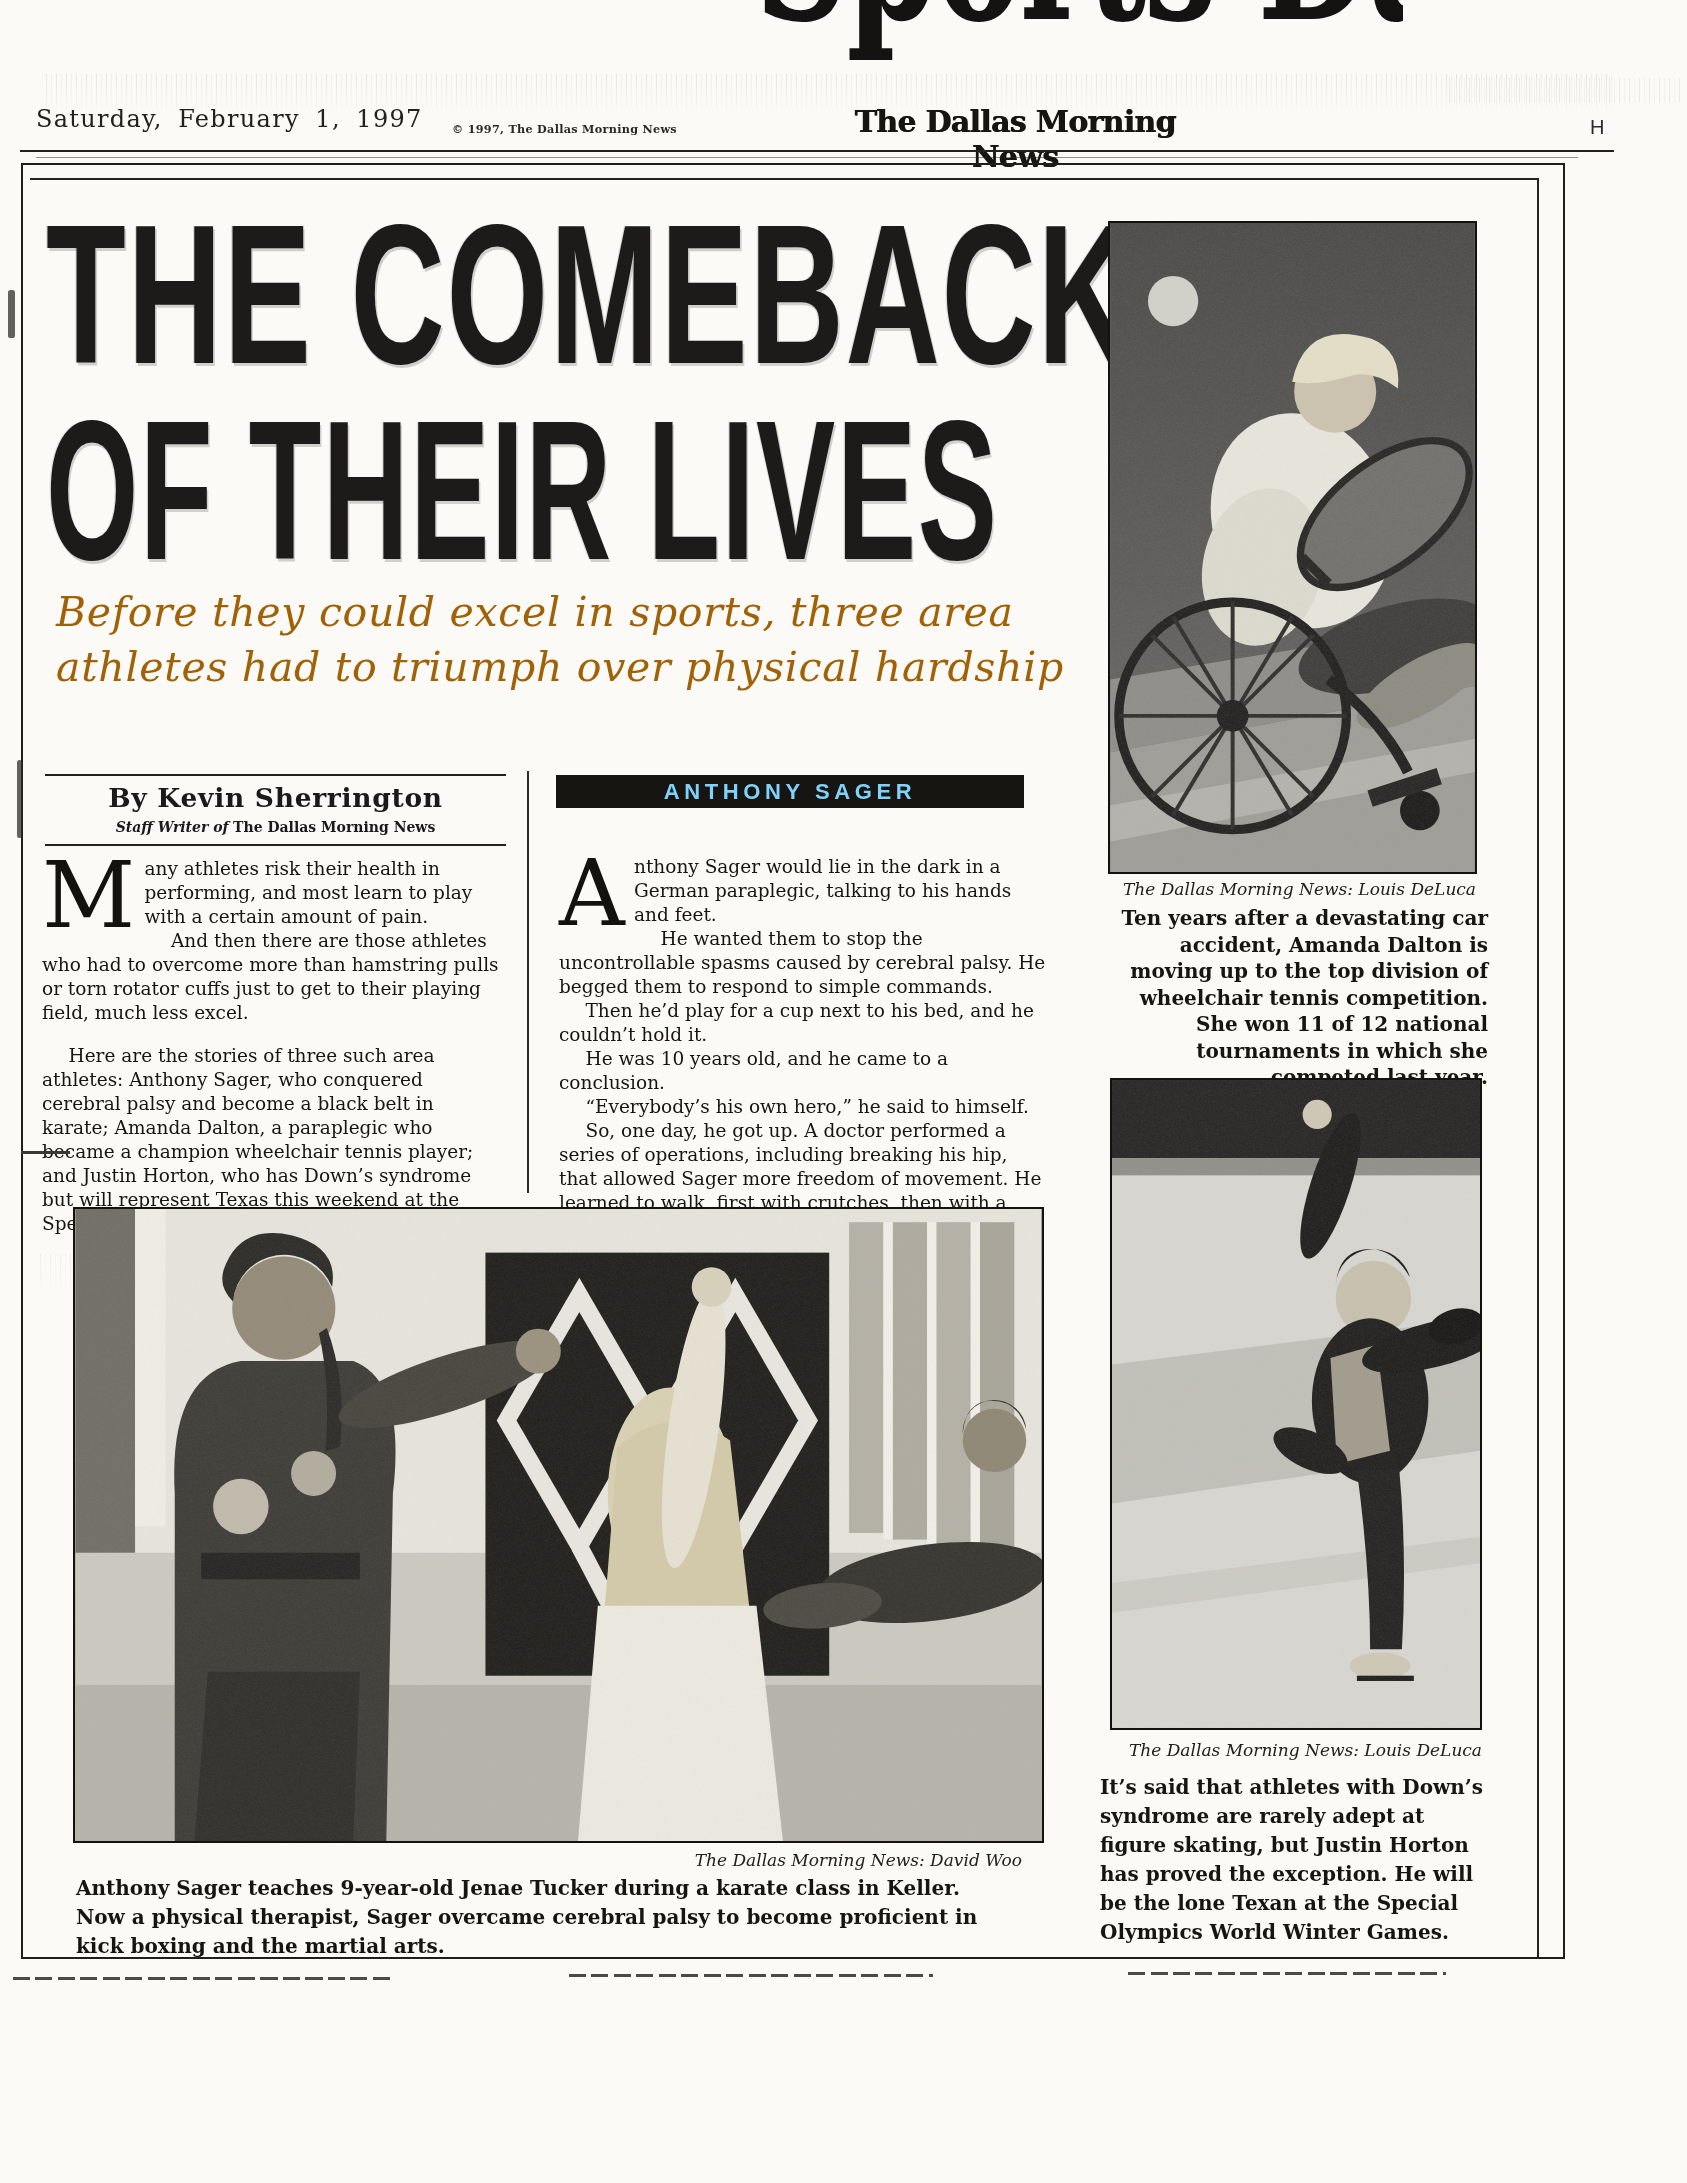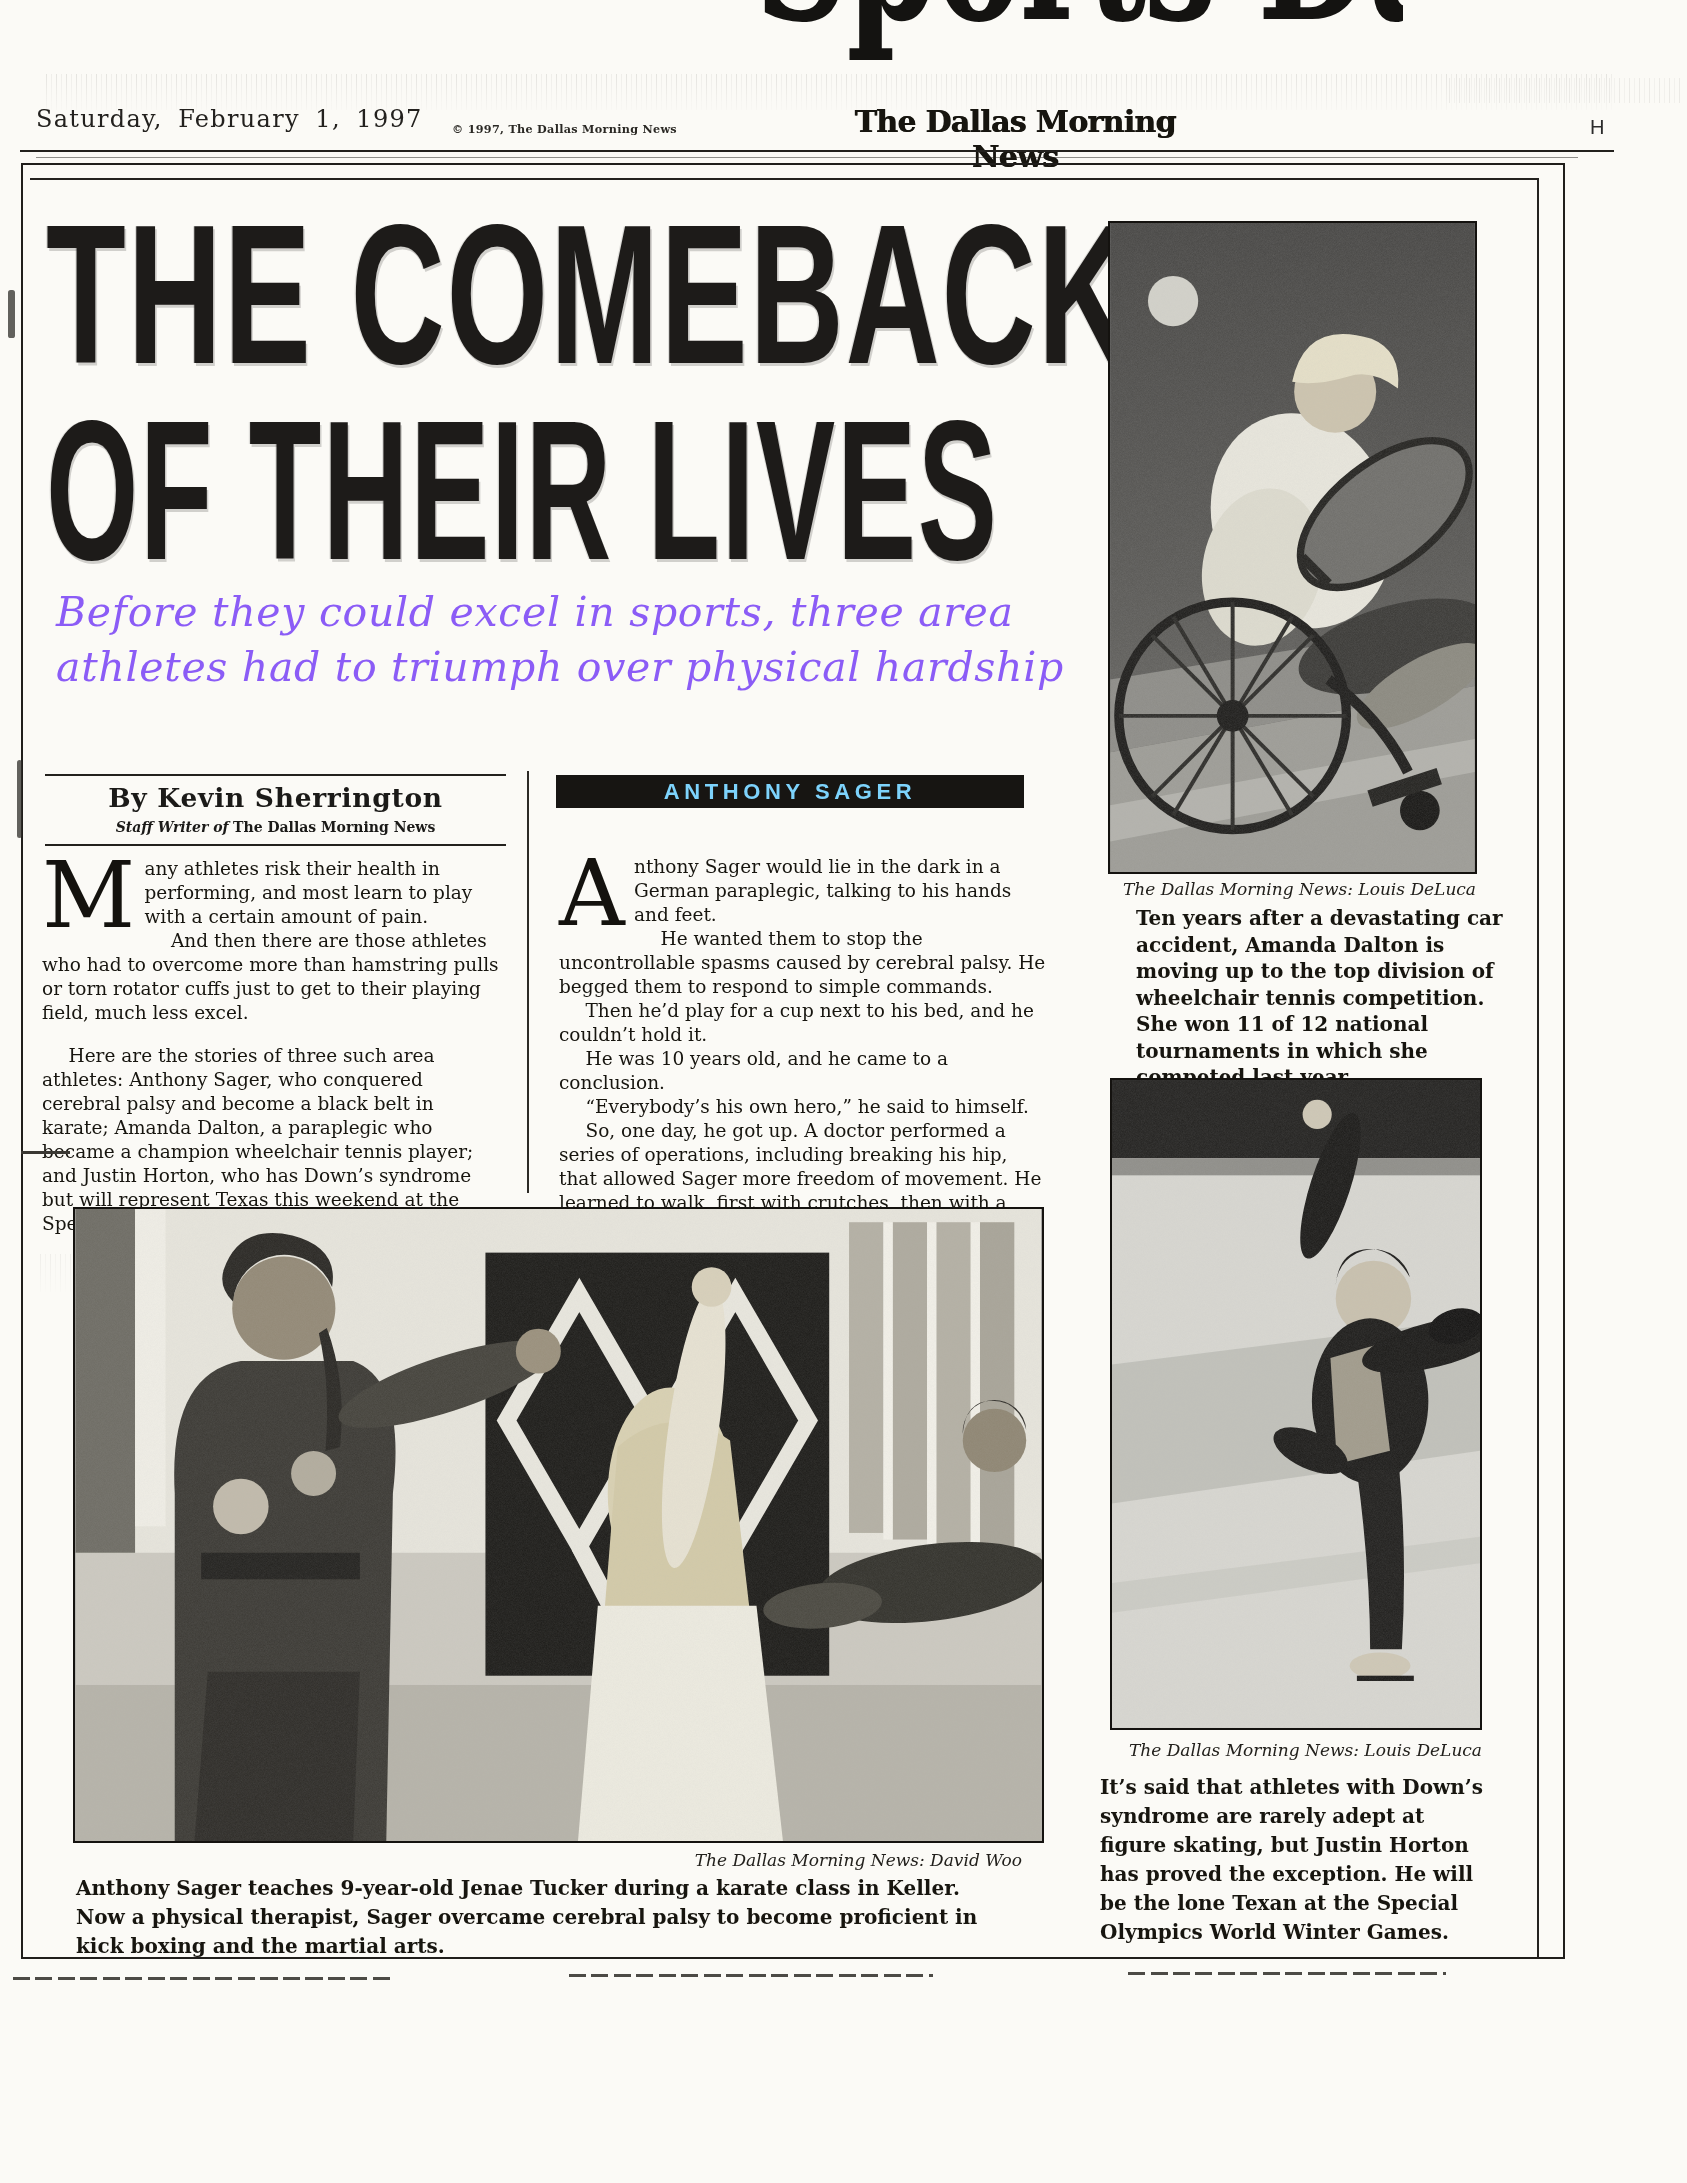--- a/index.html
+++ b/index.html
@@ -30,21 +30,21 @@
   
   .frame-outer{position:absolute;left:21px;top:163px;width:1544px;height:1796px;border:2px solid #201e1b;box-sizing:border-box;}
   .frame-inner-top{position:absolute;left:30px;top:178px;width:1508px;height:2px;background:#24221f;}
   .frame-inner-right{position:absolute;left:1537px;top:178px;width:2px;height:1780px;background:#24221f;}
   
   .headline{position:absolute;left:46px;white-space:nowrap;font-family:"Liberation Sans","DejaVu Sans",sans-serif;
     font-weight:bold;font-size:198px;line-height:1;color:#1d1b19;transform-origin:left top;
     text-shadow:2.6px 2.6px 0 rgba(20,18,16,.18), -2px 0 0 rgba(20,18,16,.12);}
   .headline.l1{top:196px;transform:scaleX(.66);letter-spacing:2.6px;}
   .headline.l2{top:392px;transform:scaleX(.60);letter-spacing:2.6px;}
-  .subhead{position:absolute;left:56px;white-space:nowrap;font-style:italic;font-size:41px;line-height:1;color:#8b5cf6;letter-spacing:0.7px;}
+  .subhead{position:absolute;left:56px;white-space:nowrap;font-style:italic;font-size:41px;line-height:1;color:#a16207;letter-spacing:0.7px;}
   
   .byline-rule{position:absolute;left:45px;width:461px;height:2px;background:#23211d;}
   .byline{position:absolute;left:45px;top:782px;width:461px;text-align:center;font-size:26.5px;font-weight:bold;letter-spacing:0.7px;}
   .byline-credit{position:absolute;left:45px;top:819px;width:461px;text-align:center;font-size:14px;}
   .byline-credit .pfx{font-style:italic;font-weight:bold;}
   .byline-credit .org{font-weight:bold;}
   .colbody{position:absolute;font-size:18.5px;line-height:24px;text-align:left;color:#17150f;}
   .colbody p{margin:0;}
   .colbody p.ind{text-indent:26.5px;}
   .colbody p.gap{margin-top:18.5px;}
@@ -159,21 +159,21 @@
           <line x1="275" y1="595" x2="95" y2="895"></line>
       </g>
       <circle cx="185" cy="745" r="24" fill="#1d1c1a"></circle>
       <path d="M330 690 q80 60 120 140" stroke="#1d1c1a" stroke-width="16" fill="none"></path>
       <circle cx="468" cy="888" r="30" fill="#171614"></circle>
       <rect x="390" y="840" width="110" height="26" transform="rotate(-18 445 853)" fill="#22211e"></rect>
       <rect width="551" height="981" filter="url(#grain)" opacity=".5"></rect>
     </svg>
   </div>
   <div class="credit" style="left:1098px;top:879px;width:378px;">The Dallas Morning News: Louis DeLuca</div>
-  <div class="caption cap-right" style="left:1136px;top:905px;width:388px;">Ten years after a devastating car accident, Amanda Dalton is moving up to the top division of wheelchair tennis competition. She won 11 of 12 national tournaments in which she competed last year.</div>
+  <div class="caption cap-right" style="left:1100px;top:905px;width:388px;text-align:right;">Ten years after a devastating car accident, Amanda Dalton is moving up to the top division of wheelchair tennis competition. She won 11 of 12 national tournaments in which she competed last year.</div>
 
   <div class="photo" style="left:1110px;top:1078px;width:372px;height:652px;">
     <svg width="368" height="648" viewBox="0 0 556 979">
       <rect width="556" height="979" fill="#d8d7d1"></rect>
       <rect x="0" y="0" width="556" height="118" fill="#232220"></rect>
       <rect x="0" y="118" width="556" height="26" fill="#8f8e89"></rect>
       <polygon points="0,430 556,360 556,560 0,640" fill="#bcbbb4" opacity=".8"></polygon>
       <polygon points="0,760 556,690 556,730 0,805" fill="#c8c7c0" opacity=".7"></polygon>
       <ellipse cx="330" cy="160" rx="30" ry="115" transform="rotate(18 330 160)" fill="#1b1a18"></ellipse>
       <circle cx="310" cy="52" r="22" fill="#cfc8b6"></circle>

